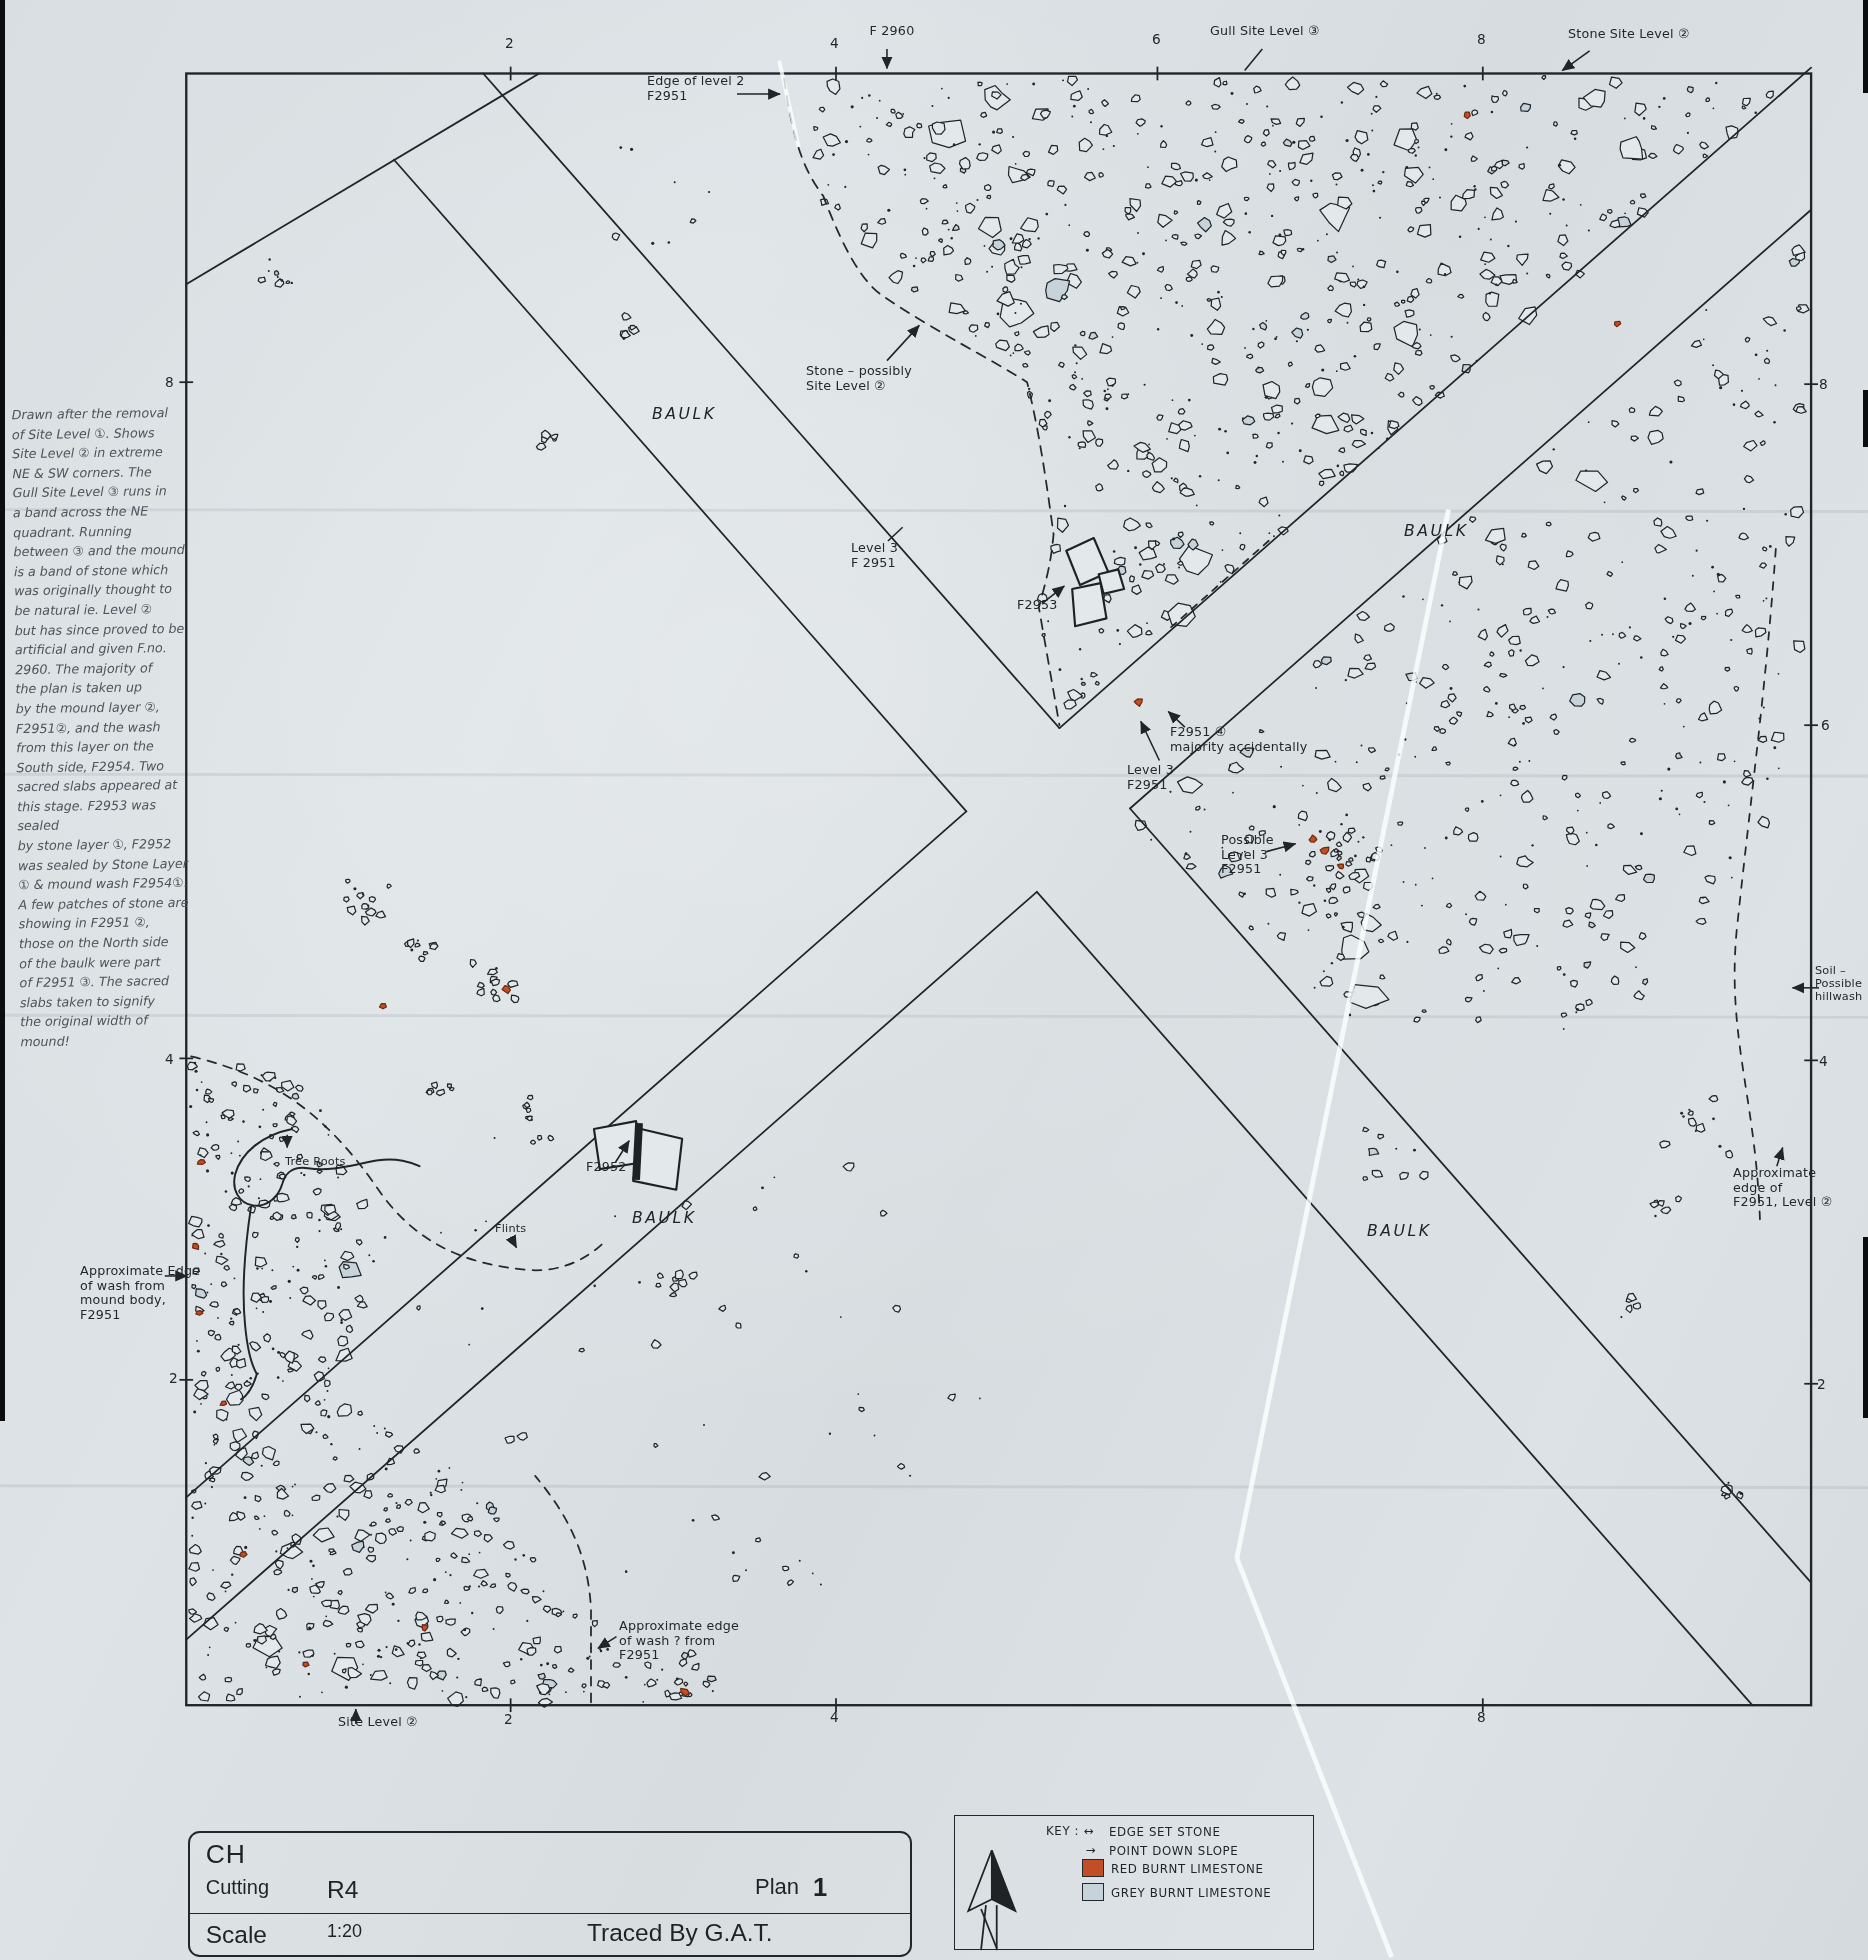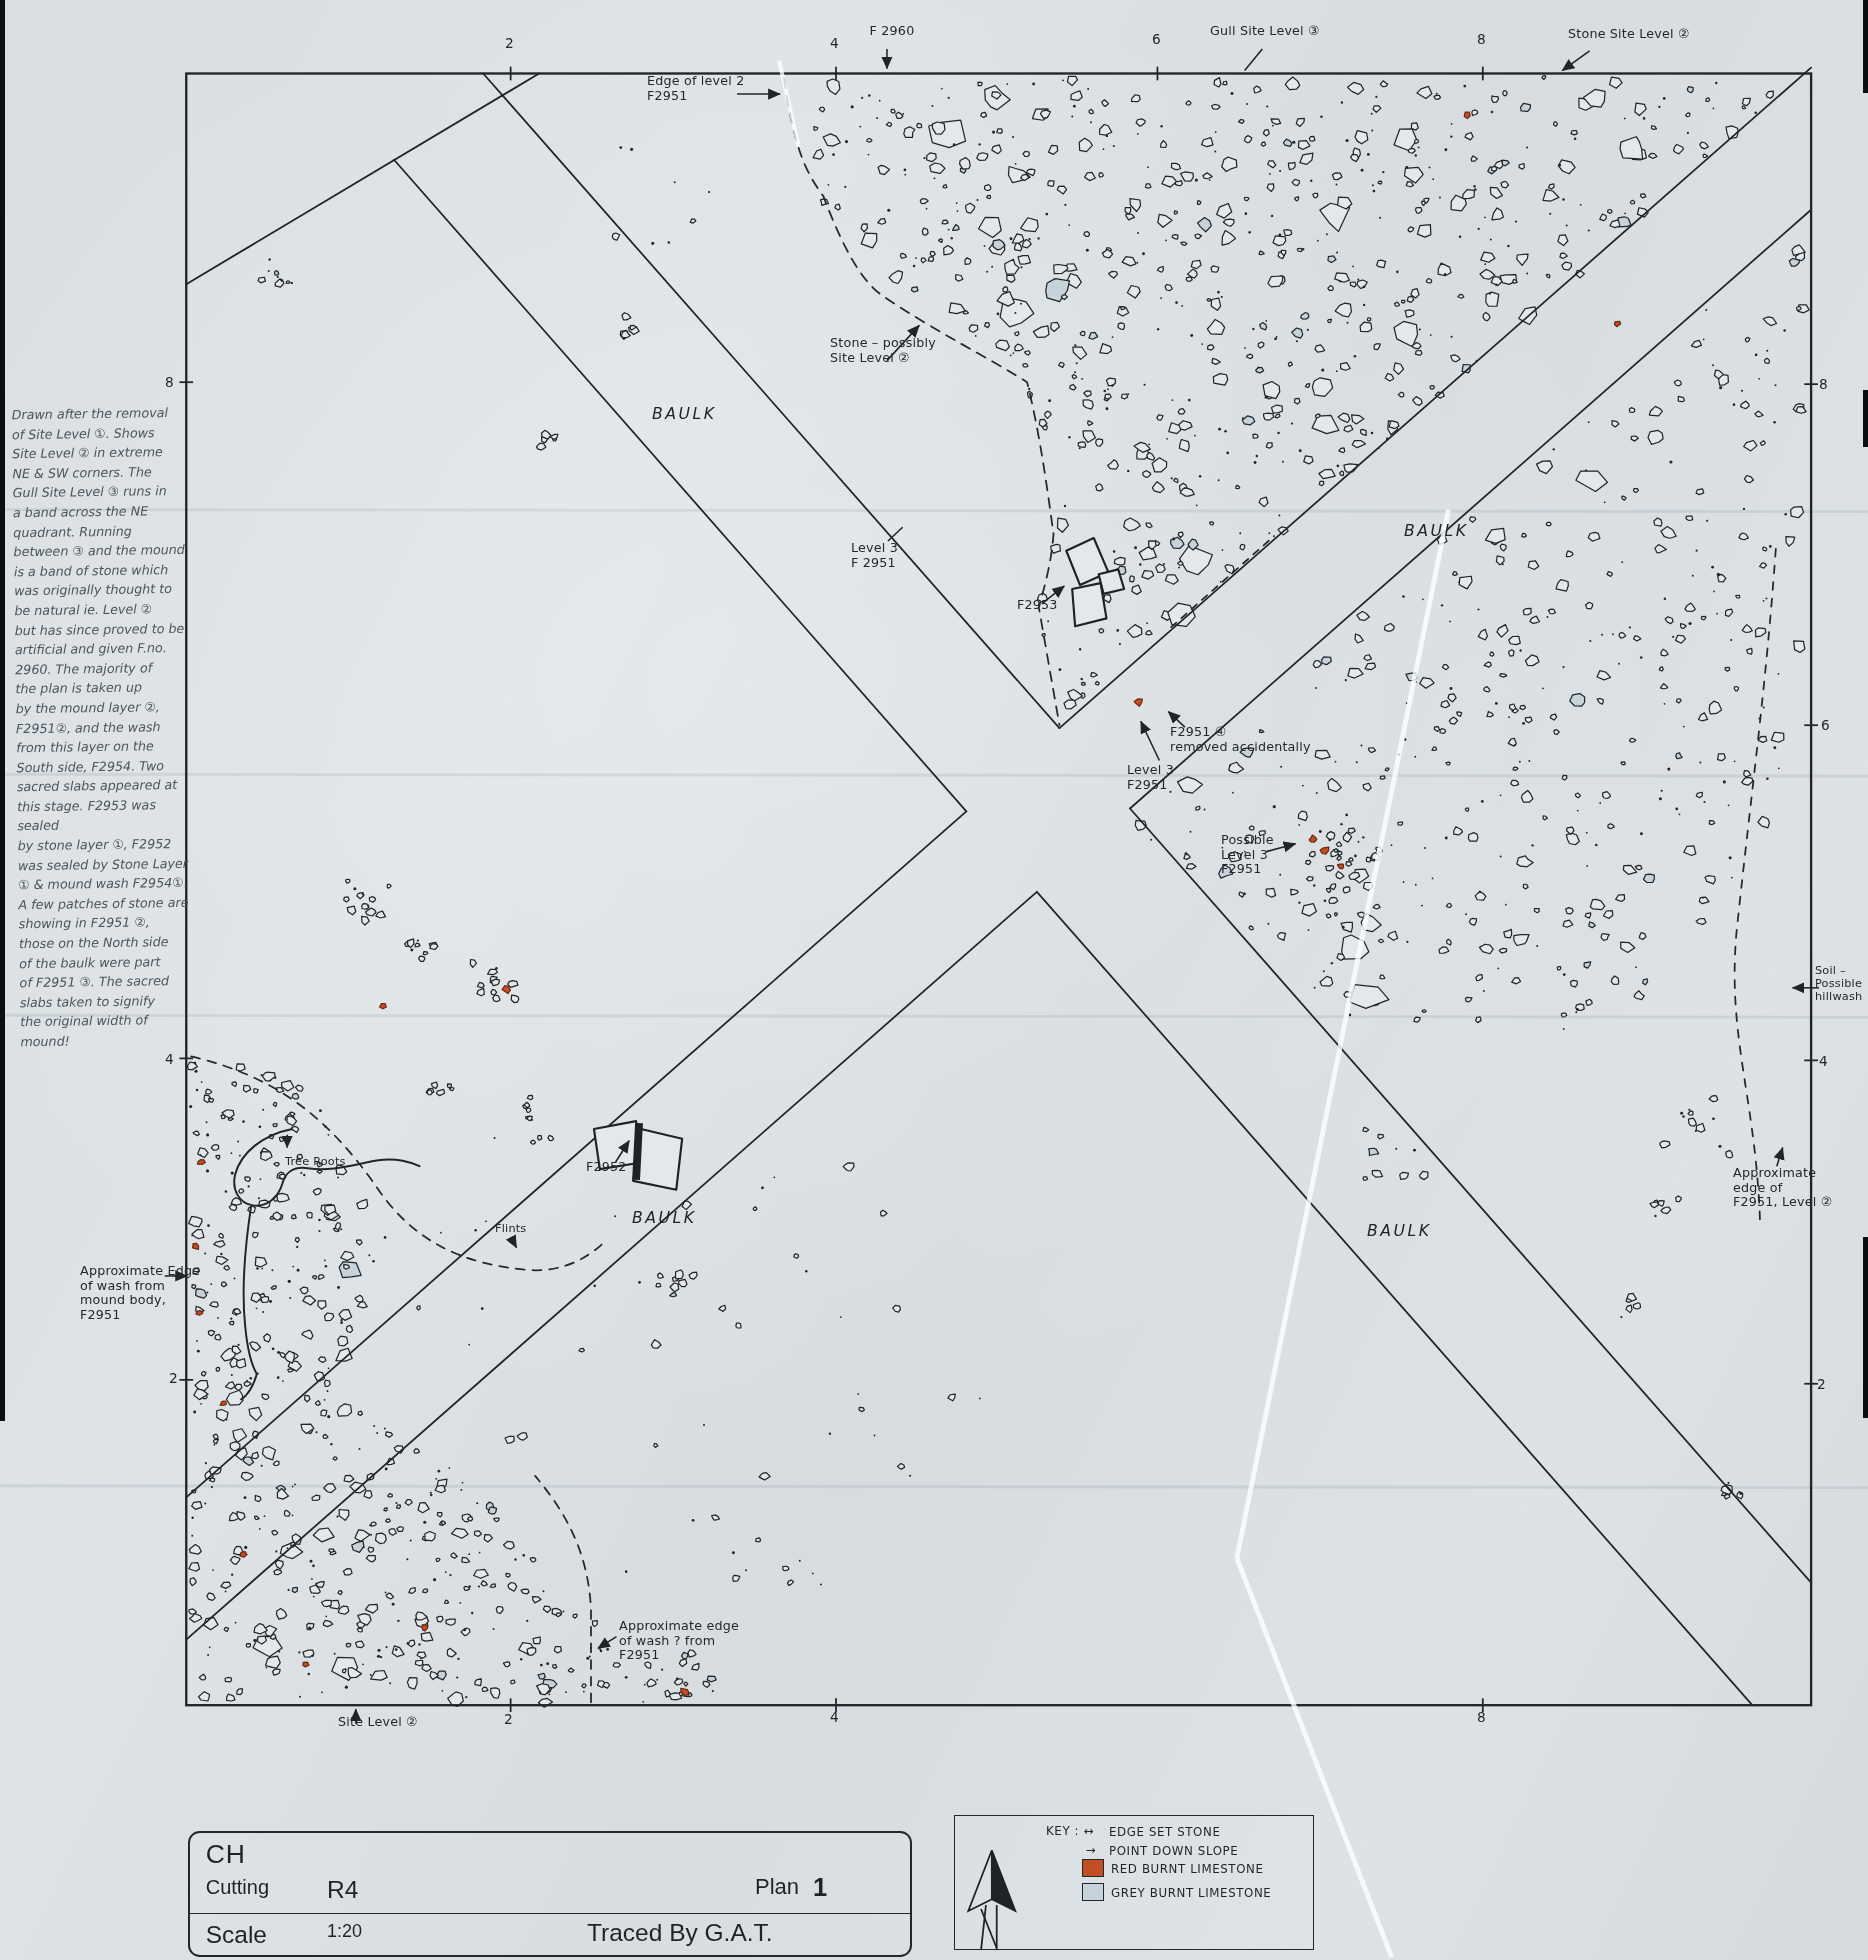--- a/index.html
+++ b/index.html
@@ -1968,27 +1968,27 @@
 of F2951 ③. The sacred
 slabs taken to signify
 the original width of
 mound!</div>
 
   <div class="lbl" style="left:853px;top:23.5px;width:78px;text-align:center;">F 2960</div>
   <div class="lbl" style="left:1210px;top:23.5px;">Gull Site Level ③</div>
   <div class="lbl" style="left:1568px;top:27.4px;">Stone Site Level ②</div>
   <div class="lbl" style="left:647px;top:74px;">Edge of level 2
 F2951</div>
-  <div class="lbl" style="left:806px;top:336px;margin-left:24px;">Stone – possibly
+  <div class="lbl" style="left:806px;top:364px;">Stone – possibly
 Site Level ②</div>
   <div class="lbl" style="left:851px;top:541px;">Level 3
 F 2951</div>
   <div class="lbl" style="left:1017px;top:598px;">F2953</div>
   <div class="lbl" style="left:1170px;top:725px;">F2951 ④
-removed accidentally</div>
+majority accidentally</div>
   <div class="lbl" style="left:1127px;top:763px;">Level 3
 F2951</div>
   <div class="lbl" style="left:1221px;top:833px;">Possible
 Level 3
 F2951</div>
   <div class="lbl small" style="left:1815px;top:964px;width:53px;">Soil –
 Possible
 hillwash</div>
   <div class="lbl" style="left:1733px;top:1166px;">Approximate
 edge of

